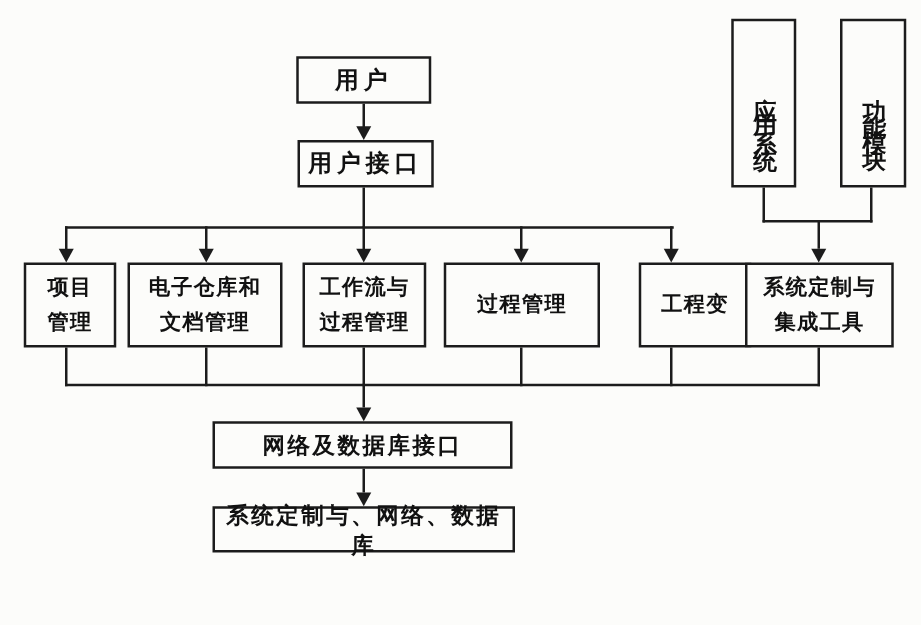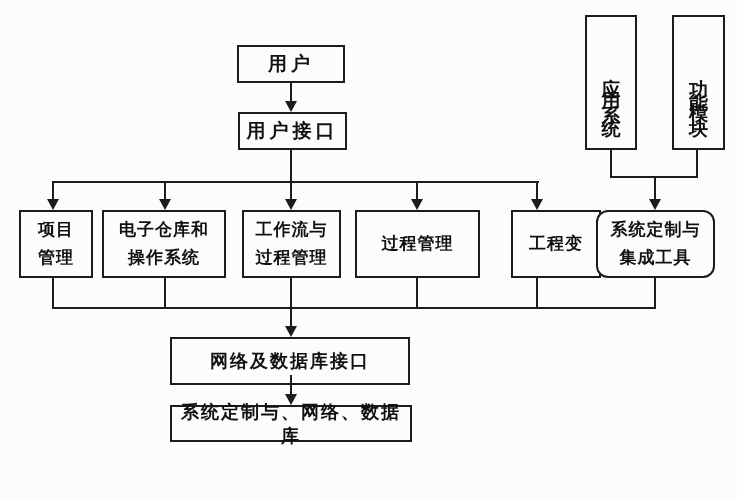--- a/index.html
+++ b/index.html
@@ -66,42 +66,42 @@
     <div class="vtext">功能模块</div>
   </div>
 
   <div class="box row-box" style="left:19px;width:74px;">
     <div>项目</div>
     <div>管理</div>
   </div>
 
   <div class="box row-box" style="left:102px;width:124px;font-family:Liberation Serif, serif;">
     <div>电子仓库和</div>
-    <div>操作系统</div>
+    <div>文档管理</div>
   </div>
 
   <div class="box row-box" style="left:242px;width:99px;">
     <div>工作流与</div>
     <div>过程管理</div>
   </div>
 
   <div class="box row-box" style="left:355px;width:125px;">
     <div>过程管理</div>
   </div>
 
   <div class="box row-box" style="left:511px;width:90px;gap:40px;">
     <div>工程变</div>
   </div>
 
-  <div class="box row-box" style="left:596px;width:119px;border-radius:12px;">
+  <div class="box row-box" style="left:596px;width:119px;">
     <div>系统定制与</div>
     <div>集成工具</div>
   </div>
 
-  <div class="box wide-box" style="left:170px;top:337px;width:240px;height:48px;">
+  <div class="box wide-box" style="left:170px;top:337px;width:240px;height:38px;">
     <div>网络及数据库接口</div>
   </div>
 
   <div class="box wide-box" style="left:170px;top:405px;width:242px;height:37px;">
     <div>系统定制与、网络、数据库</div>
   </div>
 
   <div class="vline" style="left:290px;top:83px;height:19px;"></div>
   <div class="arrow-down" style="left:285px;top:101px;"></div>
 

